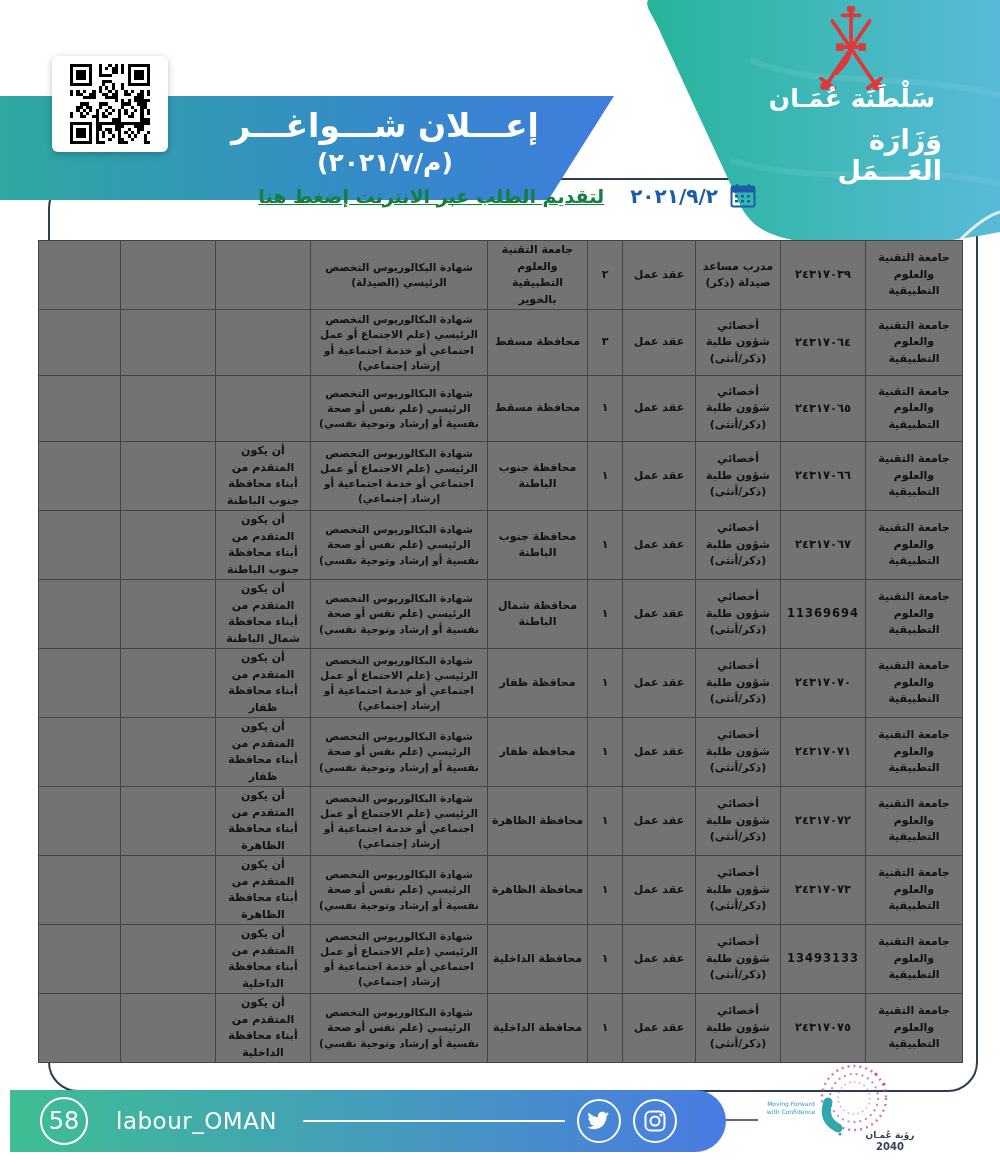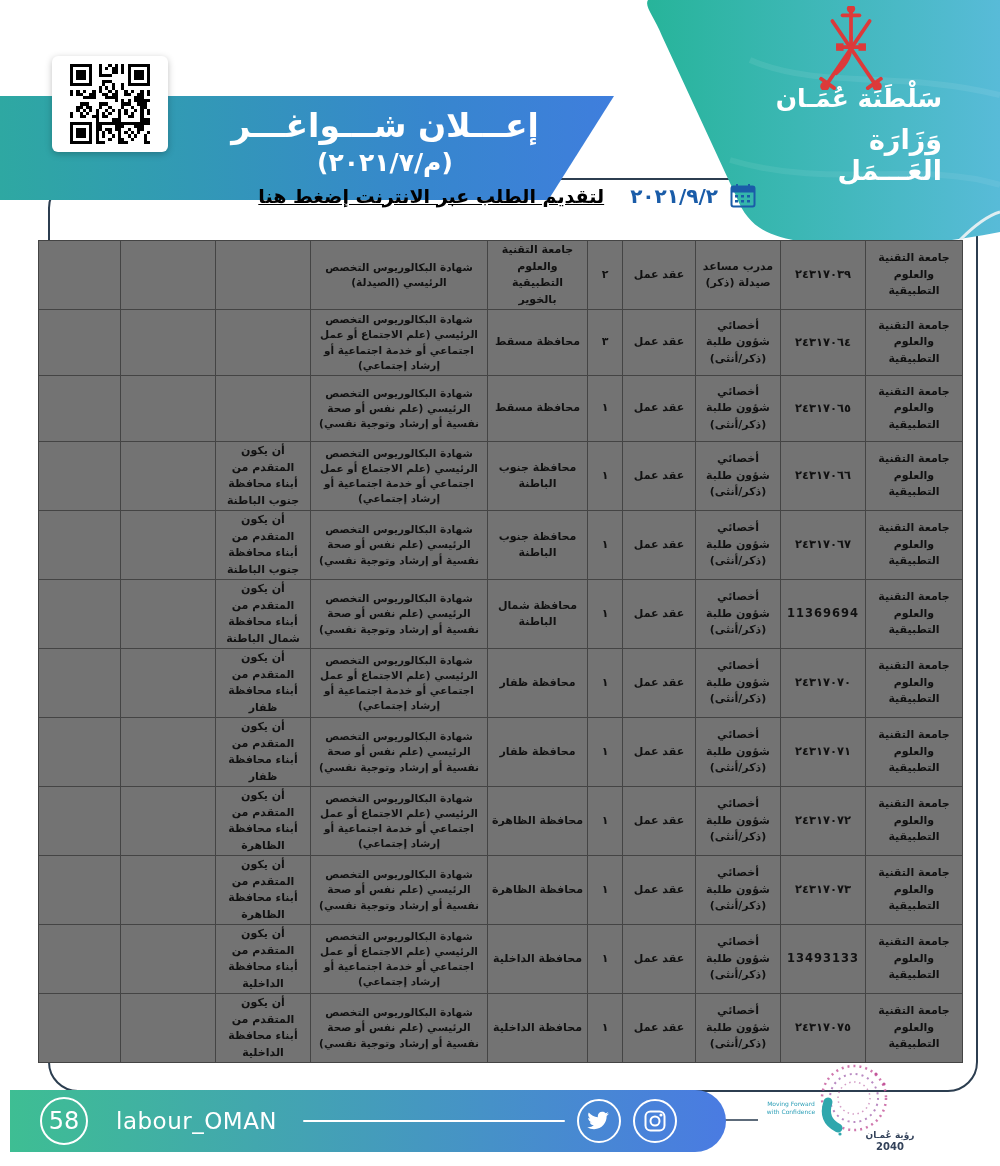--- a/index.html
+++ b/index.html
@@ -2,21 +2,21 @@
 <html lang="ar"><head>
 <meta charset="utf-8">
 <style>
   html,body{margin:0;padding:0;background:#fff;}
   .page{position:relative;width:1000px;height:1166px;background:#ffffff;overflow:hidden;
         font-family:"DejaVu Sans",sans-serif;}
 
   
   .corner-shape{position:absolute;left:600px;top:0;width:400px;height:252px;z-index:2;}
   .emblem{position:absolute;left:812px;top:6px;width:78px;height:84px;z-index:3;}
-  .sultanate{position:absolute;left:762px;top:84px;width:180px;color:#fff;
+  .sultanate{position:absolute;left:762px;top:84px;width:180px;text-align:center;color:#fff;
              font-size:25px;font-weight:bold;z-index:3;direction:rtl;}
   .ministry{position:absolute;left:762px;top:124px;width:180px;color:#fff;
             font-size:27px;font-weight:bold;z-index:3;direction:rtl;}
 
   
   .banner{position:absolute;left:0;top:96px;width:614px;height:104px;z-index:4;
           background:linear-gradient(90deg,#2EA8A2 0%,#3786CE 70%,#3F7EDD 100%);
           clip-path:polygon(0 0,100% 0,89.3% 100%,0 100%);}
   .banner-text{position:absolute;left:205px;top:10px;width:360px;text-align:center;color:#fff;direction:rtl;}
   .banner-title{font-size:33px;font-weight:bold;letter-spacing:1px;}
@@ -25,21 +25,21 @@
             border-radius:6px;box-shadow:0 2px 7px rgba(0,0,0,.25);display:flex;align-items:center;justify-content:center;}
 
   
   .frame{position:absolute;left:48px;top:178px;width:926px;height:910px;border:2px solid #2c3e50;
          border-radius:30px;z-index:1;}
 
   
   .apply{position:absolute;top:183px;right:244px;display:flex;align-items:center;direction:rtl;z-index:6;}
   .cal{width:26px;height:25px;margin-left:12px;}
   .apply-date{color:#1A5CA8;font-size:20px;font-weight:bold;letter-spacing:6px;white-space:nowrap;}
-  .apply-link{color:#000000;font-size:19px;font-weight:bold;text-decoration:underline;
+  .apply-link{color:#15803d;font-size:19px;font-weight:bold;text-decoration:underline;
               margin-right:26px;white-space:nowrap;cursor:pointer;}
 
   
   .vtable{position:absolute;left:38px;top:240px;width:924px;height:800px;border-collapse:collapse;
           table-layout:fixed;direction:rtl;z-index:6;background:#737373;}
   .vtable td{border:1px solid #444;text-align:center;vertical-align:middle;padding:1px 3px;
              font-size:11px;font-weight:bold;color:#111;line-height:1.5;}
   .vtable tr{height:66px;}
   .vtable td[data-name="cell-qualification"]{font-size:10.5px;line-height:1.45;}
   .vtable td[data-name="cell-vacancy_no"]{font-size:11.5px;letter-spacing:1px;}

